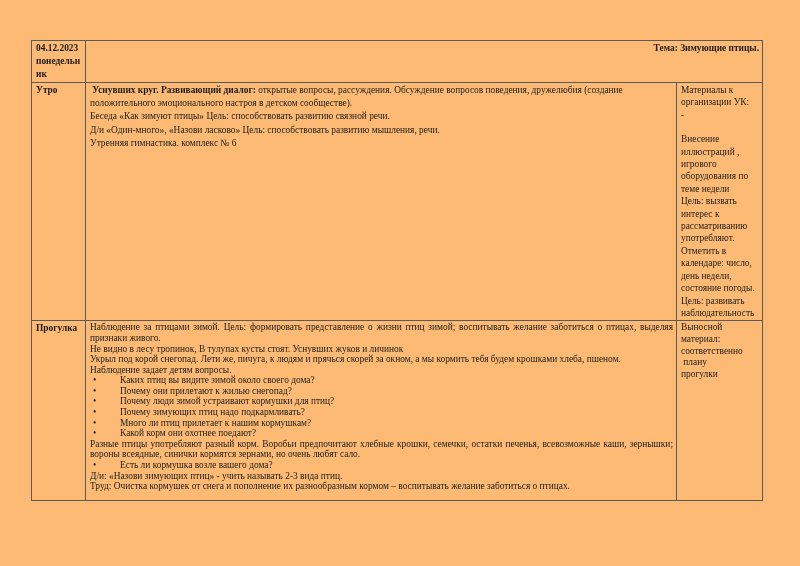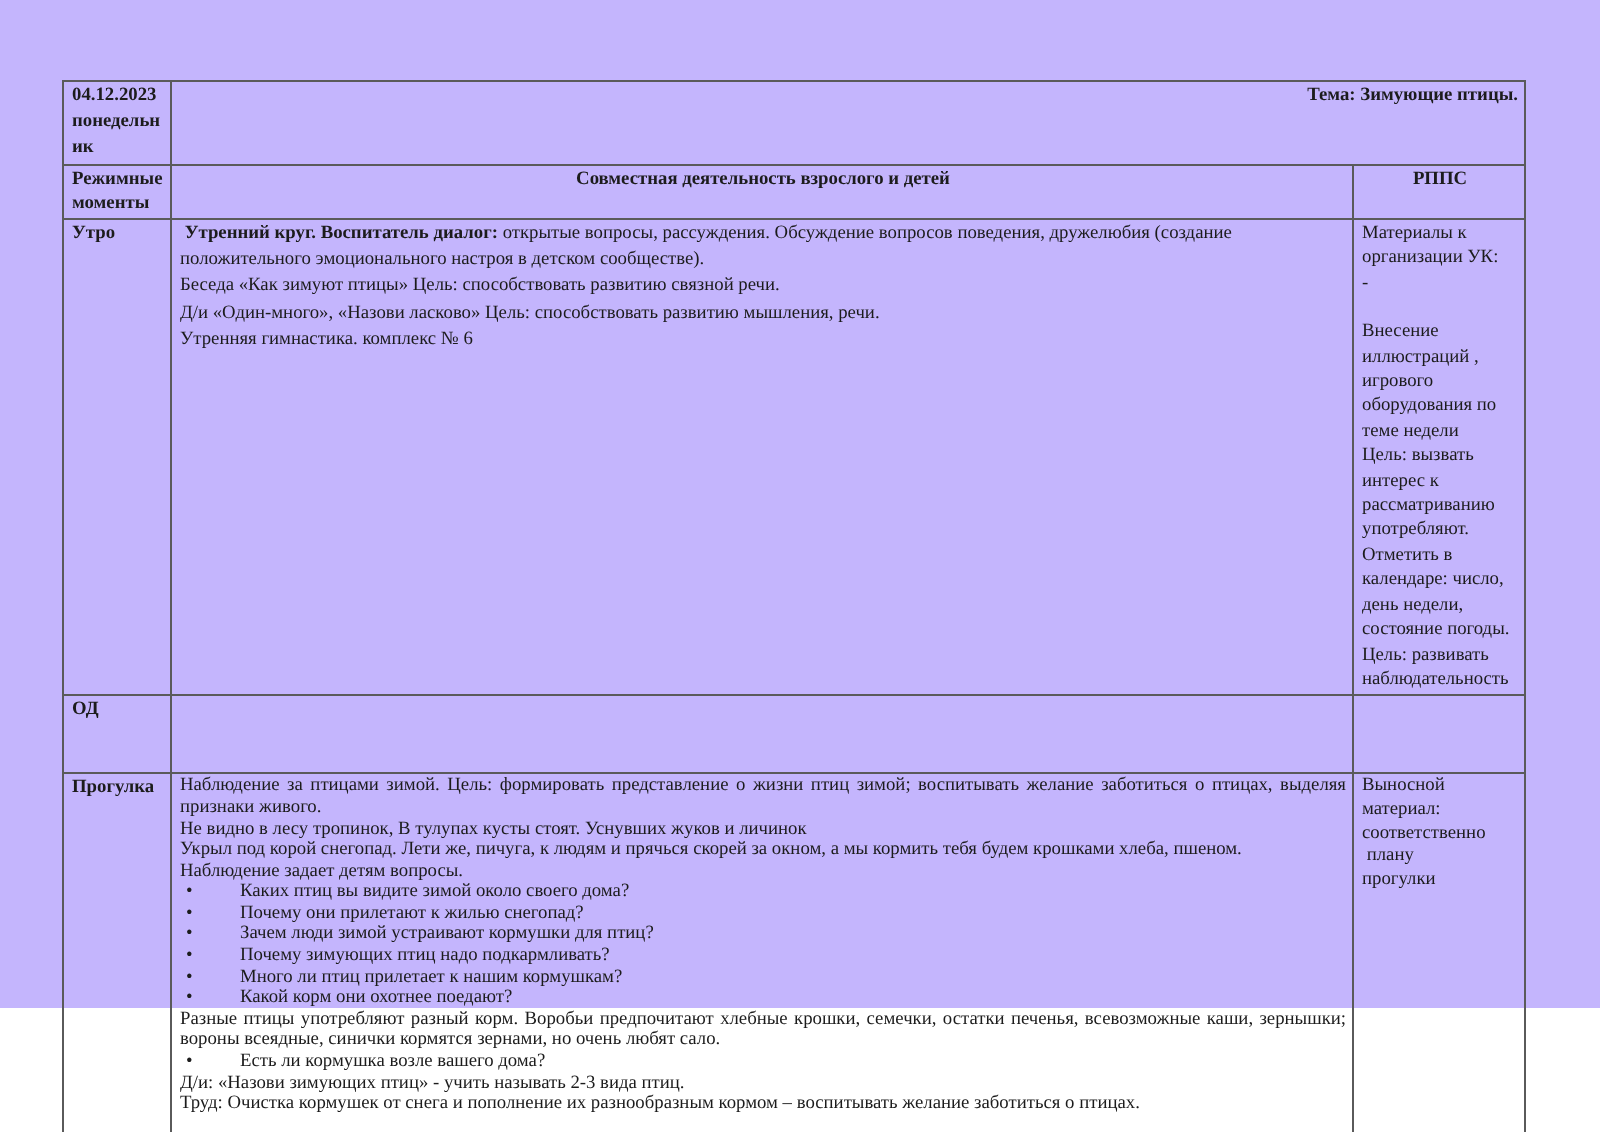--- a/index.html
+++ b/index.html
@@ -3,21 +3,21 @@
 <meta charset="utf-8">
 <style>
   * { box-sizing: border-box; }
   html, body { margin: 0; padding: 0; }
   body {
     width: 800px; height: 566px;
     background: #ffffff;
     font-family: "Liberation Serif", "DejaVu Serif", serif;
     color: #1c1c1c;
   }
-  .page { position: relative; width: 800px; height: 504px; background: #c4b5fd; }
+  .page { position: relative; width: 800px; height: 566px; background: #fdba74; }
   table.plan {
     position: absolute; left: 31px; top: 40px;
     width: 731px;
     border-collapse: collapse; table-layout: fixed;
   }
   td {
     border: 1px solid #5a5a5a;
     vertical-align: top;
     padding: 1px 3px 1px 4px;
     font-size: 9.4px;
@@ -64,30 +64,25 @@
         <col class="col3">
     </colgroup>
 
     <tbody>
         <tr class="r1">
       <td class="date-cell pre breakall">04.12.2023
 понедельник</td>
       <td class="theme-cell" colspan="2">Тема: Зимующие птицы.</td>
     </tr>
 
-    <tr class="r2">
-      <td class="hdr-cell">Режимные моменты</td>
-      <td class="hdr-cell center">Совместная деятельность взрослого и детей</td>
-      <td class="hdr-cell center">РППС</td>
-    </tr>
 
     <tr class="r3">
       <td class="label-cell">Утро</td>
       <td class="cell-morning">
-        <p class="pre"><span class="bold"> Утренний круг. Воспитатель диалог:</span><span> открытые вопросы, рассуждения. Обсуждение вопросов поведения, дружелюбия (создание положительного эмоционального настроя в детском сообществе).</span></p>
+        <p class="pre"><span class="bold"> Уснувших круг. Развивающий диалог:</span><span> открытые вопросы, рассуждения. Обсуждение вопросов поведения, дружелюбия (создание положительного эмоционального настроя в детском сообществе).</span></p>
         <p>Беседа «Как зимуют птицы» Цель: способствовать развитию связной речи.</p>
         <p>Д/и «Один-много», «Назови ласково» Цель: способствовать развитию мышления, речи.</p>
         <p>Утренняя гимнастика. комплекс № 6</p>
       </td>
       <td class="cell-morning-rpps">
         <p class="pre">Материалы к
 организации УК:</p>
         <p class="pre gap-after">-</p>
         <p class="pre">Внесение
 иллюстраций ,
@@ -100,44 +95,39 @@
 употребляют.</p>
         <p class="pre">Отметить в
 календаре: число,
 день недели,
 состояние погоды.</p>
         <p class="pre">Цель: развивать
 наблюдательность</p>
       </td>
     </tr>
 
-    <tr class="r4">
-      <td class="label-cell">ОД</td>
-      <td></td>
-      <td></td>
-    </tr>
 
     <tr class="r5">
       <td class="label-cell">Прогулка</td>
       <td class="cell-walk">
         <p class="just">Наблюдение за птицами зимой. Цель: формировать представление о жизни птиц зимой; воспитывать желание заботиться о птицах, выделяя признаки живого.</p>
         <p>Не видно в лесу тропинок, В тулупах кусты стоят. Уснувших жуков и личинок</p>
         <p>Укрыл под корой снегопад. Лети же, пичуга, к людям и прячься скорей за окном, а мы кормить тебя будем крошками хлеба, пшеном.</p>
         <p>Наблюдение задает детям вопросы.</p>
         <div class="bullet-row">
               <span class="bullet-marker">•</span>
               <span>Каких птиц вы видите зимой около своего дома?</span>
             </div>
         <div class="bullet-row">
               <span class="bullet-marker">•</span>
               <span>Почему они прилетают к жилью снегопад?</span>
             </div>
         <div class="bullet-row">
               <span class="bullet-marker">•</span>
-              <span>Зачем люди зимой устраивают кормушки для птиц?</span>
+              <span>Почему люди зимой устраивают кормушки для птиц?</span>
             </div>
         <div class="bullet-row">
               <span class="bullet-marker">•</span>
               <span>Почему зимующих птиц надо подкармливать?</span>
             </div>
         <div class="bullet-row">
               <span class="bullet-marker">•</span>
               <span>Много ли птиц прилетает к нашим кормушкам?</span>
             </div>
         <div class="bullet-row">

